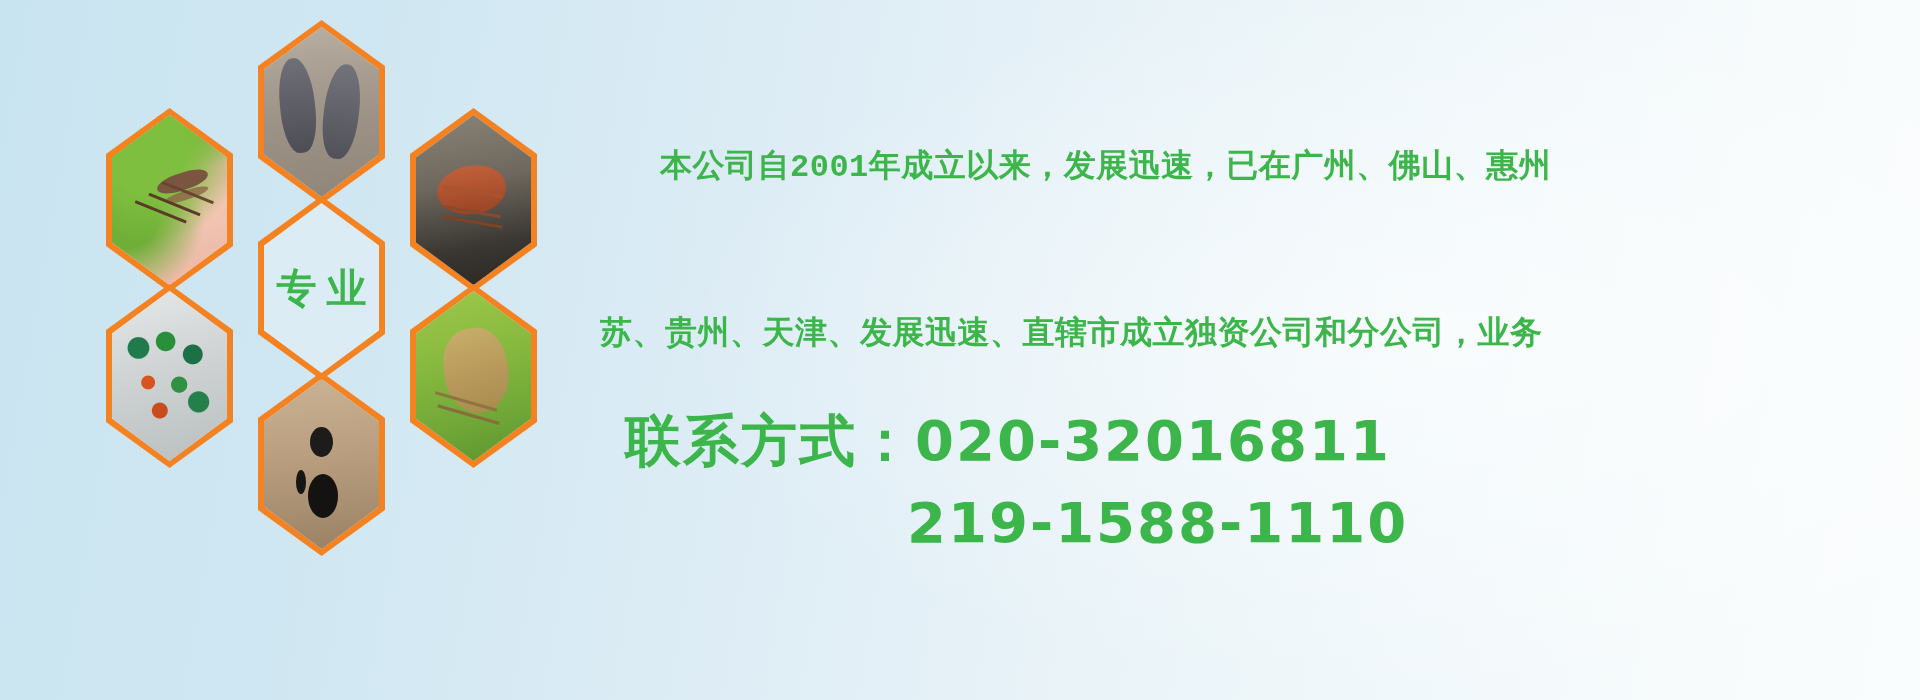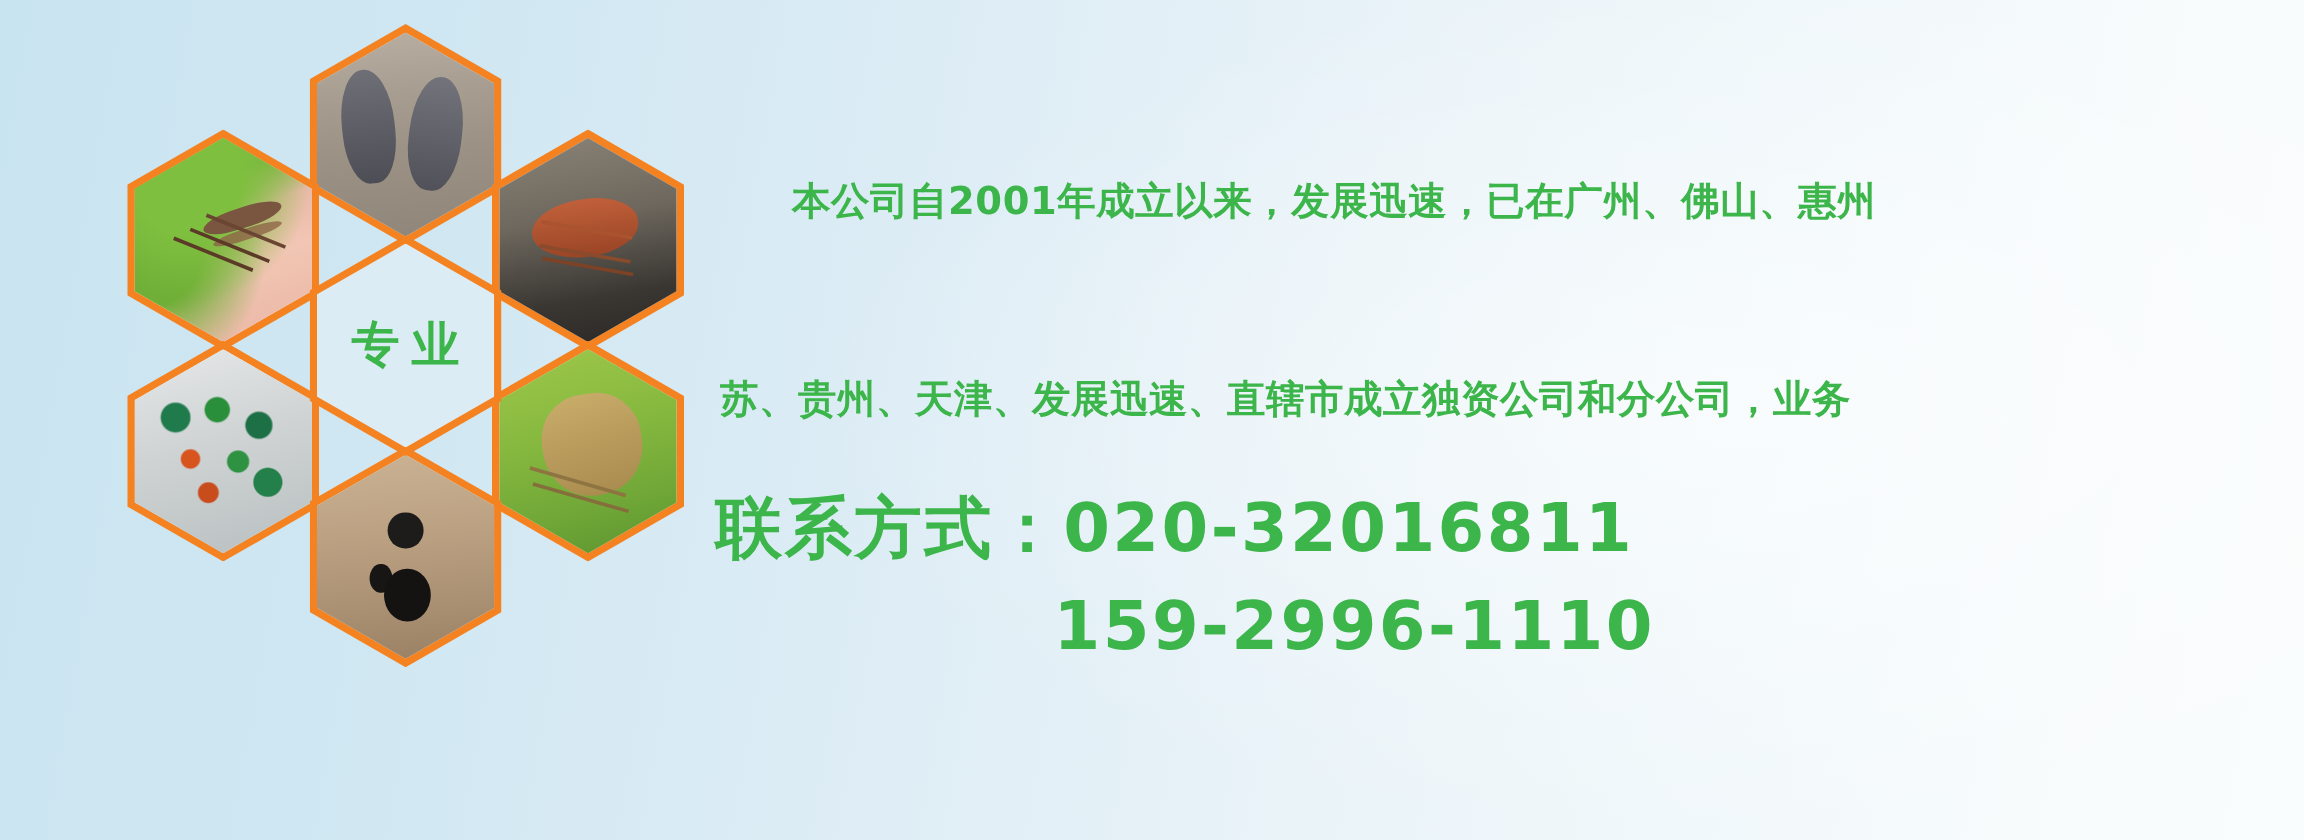--- a/index.html
+++ b/index.html
@@ -15,21 +15,21 @@
   }
   
   #banner::after{
     content:"";position:absolute;inset:0;pointer-events:none;
     background:radial-gradient(ellipse 1100px 520px at 1450px 340px, rgba(255,255,255,.55), rgba(255,255,255,0) 70%);
   }
 
   
   #honeycomb{position:absolute;left:78px;top:8px;width:520px;height:560px;z-index:3;}
   .hex{
-    position:absolute;width:160px;height:184px;
+    position:absolute;width:127px;height:184px;
     clip-path:polygon(50% 0%,100% 25%,100% 75%,50% 100%,0% 75%,0% 25%);
     background:#f58220;
     display:flex;align-items:center;justify-content:center;
   }
   .hex .inner{
     width:calc(100% - 12px);height:calc(100% - 14px);
     clip-path:polygon(50% 0%,100% 25%,100% 75%,50% 100%,0% 75%,0% 25%);
     position:relative;overflow:hidden;
     background:#dfeef6;
   }
@@ -98,24 +98,24 @@
       transform:rotate(16deg);box-shadow:6px 12px 0 0 #866e3c;}
 
   
   #copy{position:absolute;left:600px;top:30px;width:1290px;z-index:4;}
   .para{
     color:#3cb54a;font-weight:bold;
     font-size:32px;line-height:55px;
     font-family:"DejaVu Sans","Liberation Sans",sans-serif;
     letter-spacing:0.5px;white-space:pre;
   }
-  .para .l1{padding-left:60px;display:block;}
+  .para .l1{padding-left:60px;display:block;font-family:Liberation Mono, monospace;}
   .para span{display:block;}
 
-  #contact{position:absolute;left:596px;top:400px;z-index:4;}
+  #contact{position:absolute;left:625px;top:400px;z-index:4;}
   .contact-line{
     color:#3cb54a;font-weight:bold;font-size:56px;line-height:82px;
     font-family:"DejaVu Sans","Liberation Sans",sans-serif;letter-spacing:2px;white-space:pre;
   }
   .contact-line.phone2{padding-left:282px;}
 </style>
 </head>
 <body>
 
 <div id="banner">
@@ -168,16 +168,16 @@
   <div id="copy">
     <div class="para">
       <span class="l1">本公司自2001年成立以来，发展迅速，已在广州、佛山、惠州</span>
       <span>苏、贵州、天津、发展迅速、直辖市成立独资公司和分公司，业务</span>
       
     </div>
   </div>
 
   <div id="contact">
     <div class="contact-line phone1">联系方式：020-32016811</div>
-    <div class="contact-line phone2">159-2996-1110</div>
+    <div class="contact-line phone2">219-1588-1110</div>
   </div>
 
 </div>
 
 </body></html>

